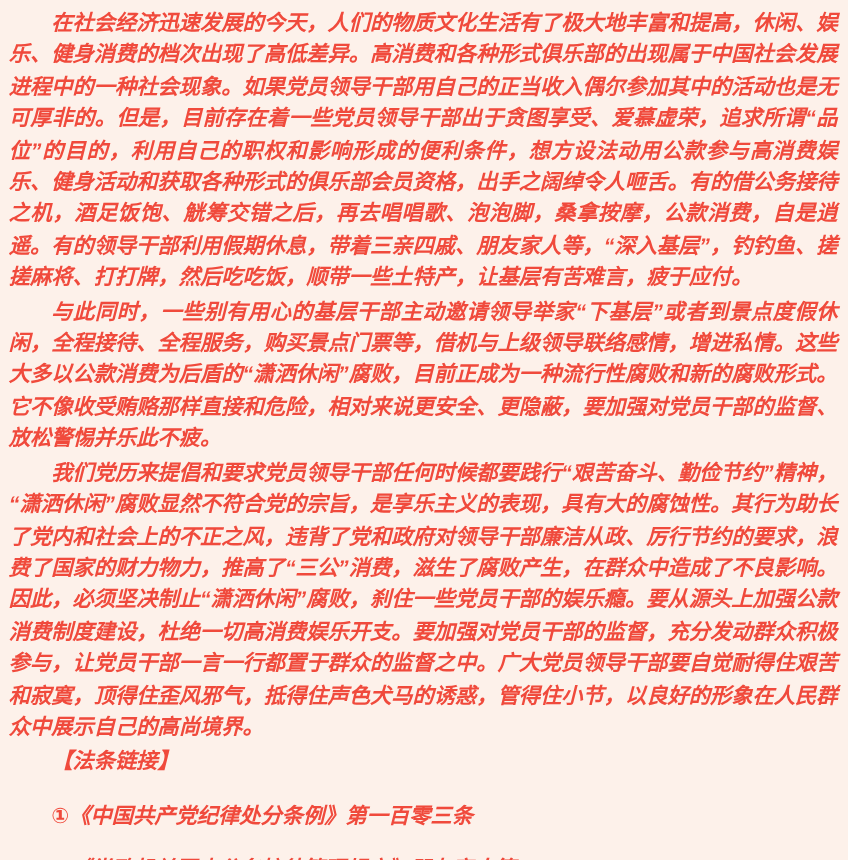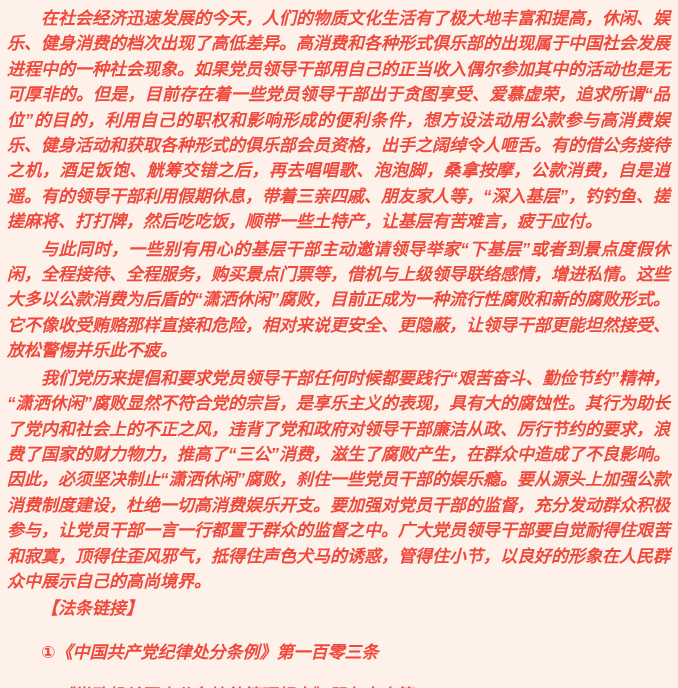--- a/index.html
+++ b/index.html
@@ -35,20 +35,20 @@
   .legal-item {
     text-indent: 2em;
     margin: 18px 0 2px 0;
   }
 </style>
 </head>
 <body>
 
 <main class="article">
   <p>在社会经济迅速发展的今天，人们的物质文化生活有了极大地丰富和提高，休闲、娱乐、健身消费的档次出现了高低差异。高消费和各种形式俱乐部的出现属于中国社会发展进程中的一种社会现象。如果党员领导干部用自己的正当收入偶尔参加其中的活动也是无可厚非的。但是，目前存在着一些党员领导干部出于贪图享受、爱慕虚荣，追求所谓“品位”的目的，利用自己的职权和影响形成的便利条件，想方设法动用公款参与高消费娱乐、健身活动和获取各种形式的俱乐部会员资格，出手之阔绰令人咂舌。有的借公务接待之机，酒足饭饱、觥筹交错之后，再去唱唱歌、泡泡脚，桑拿按摩，公款消费，自是逍遥。有的领导干部利用假期休息，带着三亲四戚、朋友家人等，“深入基层”，钓钓鱼、搓搓麻将、打打牌，然后吃吃饭，顺带一些土特产，让基层有苦难言，疲于应付。</p>
-  <p>与此同时，一些别有用心的基层干部主动邀请领导举家“下基层”或者到景点度假休闲，全程接待、全程服务，购买景点门票等，借机与上级领导联络感情，增进私情。这些大多以公款消费为后盾的“潇洒休闲”腐败，目前正成为一种流行性腐败和新的腐败形式。它不像收受贿赂那样直接和危险，相对来说更安全、更隐蔽，让领导干部更能坦然接受、放松警惕并乐此不疲。</p>
+  <p>与此同时，一些别有用心的基层干部主动邀请领导举家“下基层”或者到景点度假休闲，全程接待、全程服务，购买景点门票等，借机与上级领导联络感情，增进私情。这些大多以公款消费为后盾的“潇洒休闲”腐败，目前正成为一种流行性腐败和新的腐败形式。它不像收受贿赂那样直接和危险，相对来说更安全、更隐蔽，要加强对党员干部的监督、放松警惕并乐此不疲。</p>
   <p>我们党历来提倡和要求党员领导干部任何时候都要践行“艰苦奋斗、勤俭节约”精神，“潇洒休闲”腐败显然不符合党的宗旨，是享乐主义的表现，具有大的腐蚀性。其行为助长了党内和社会上的不正之风，违背了党和政府对领导干部廉洁从政、厉行节约的要求，浪费了国家的财力物力，推高了“三公”消费，滋生了腐败产生，在群众中造成了不良影响。因此，必须坚决制止“潇洒休闲”腐败，刹住一些党员干部的娱乐瘾。要从源头上加强公款消费制度建设，杜绝一切高消费娱乐开支。要加强对党员干部的监督，充分发动群众积极参与，让党员干部一言一行都置于群众的监督之中。广大党员领导干部要自觉耐得住艰苦和寂寞，顶得住歪风邪气，抵得住声色犬马的诱惑，管得住小节，以良好的形象在人民群众中展示自己的高尚境界。</p>
 
   <div class="legal-header">【法条链接】</div>
 
   <div class="legal-item">①《中国共产党纪律处分条例》第一百零三条</div>
   <div class="legal-item">②《党政机关国内公务接待管理规定》朋友家人等</div>
 </main>
 
 </body></html>

